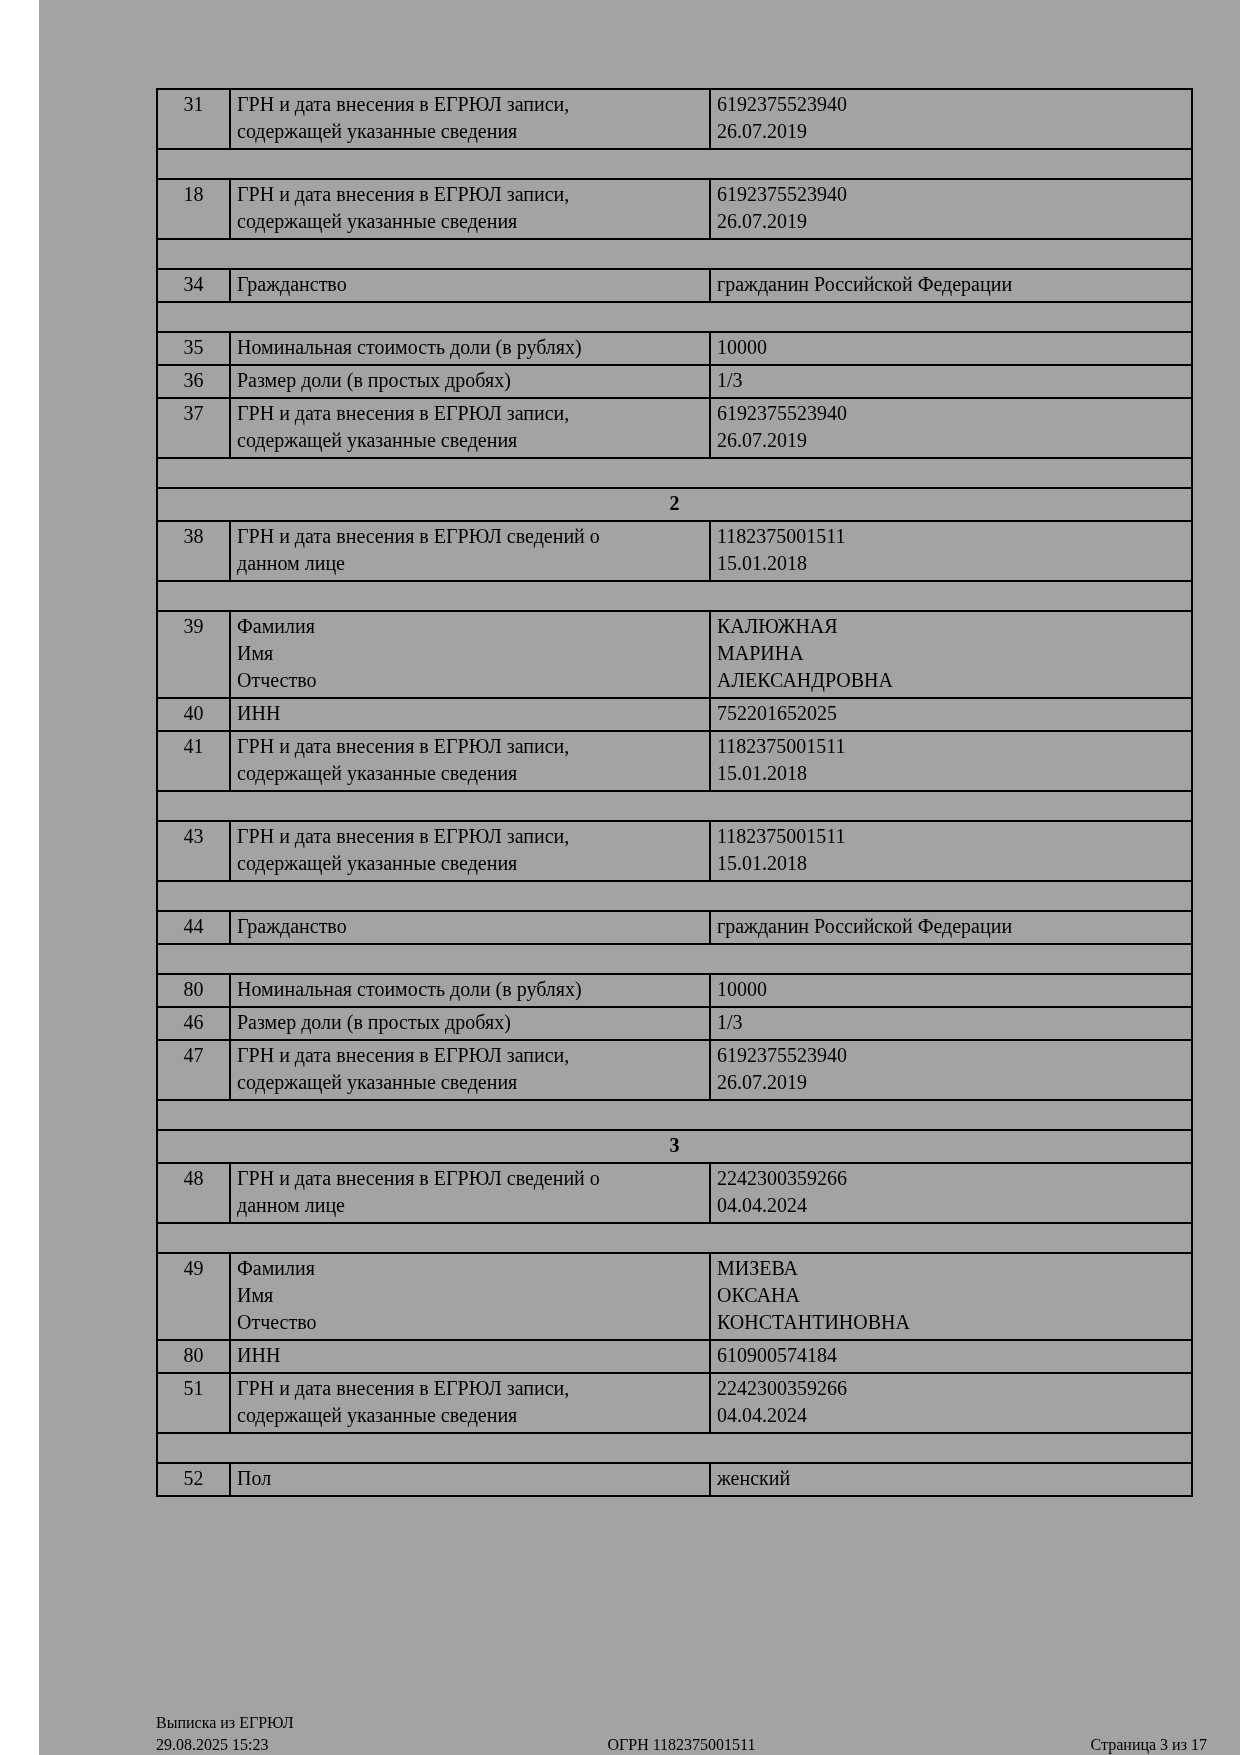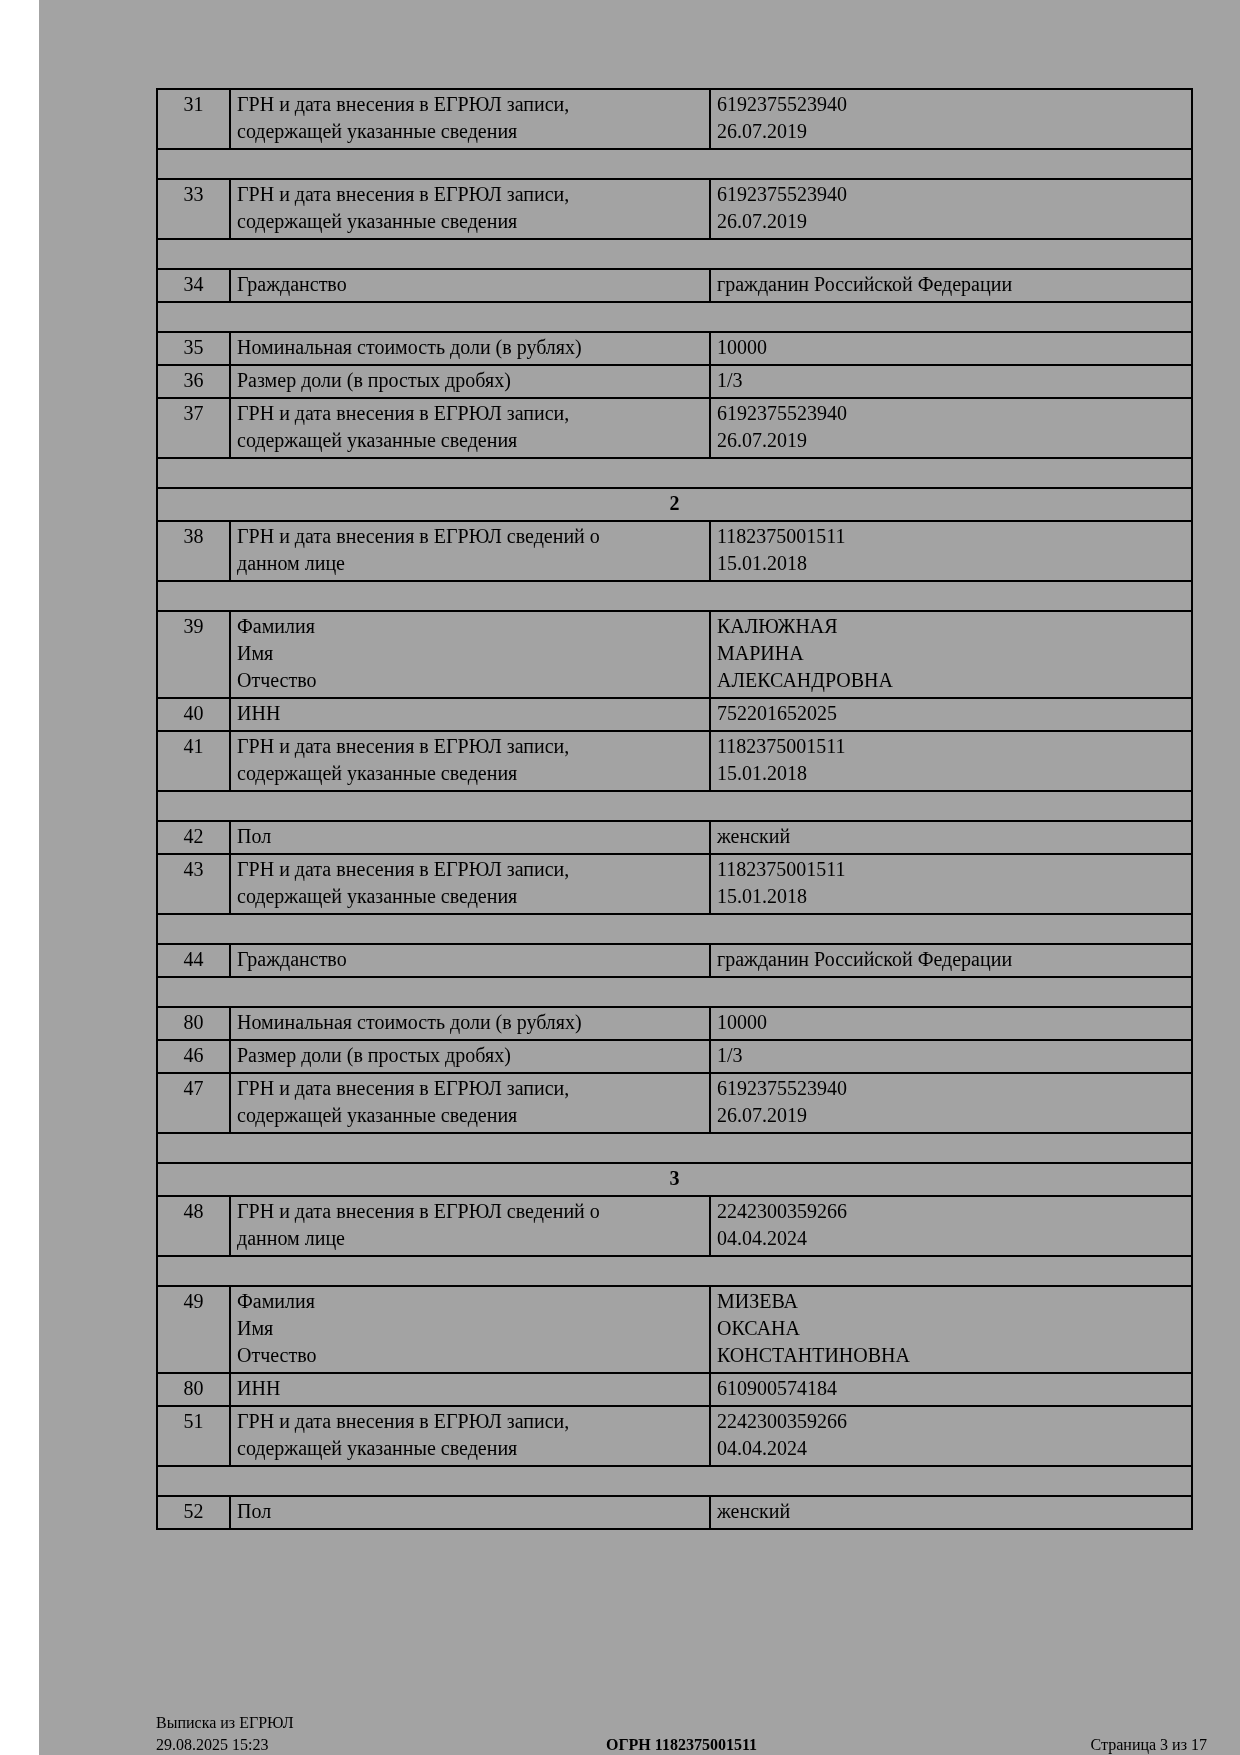--- a/index.html
+++ b/index.html
@@ -57,21 +57,21 @@
     left: 117px;
     top: 1712px;
     width: 1051px;
     display: grid;
     grid-template-columns: 1fr auto 1fr;
     align-items: end;
     font-size: 16px;
     line-height: 22px;
   }
   .footer .f-left { justify-self: start; }
-  .footer .f-center { justify-self: center; font-weight: bold; }
+  .footer .f-center { justify-self: center; }
   .footer .f-right { justify-self: end; }
 </style>
 </head>
 <body>
 
 <div class="page">
 
   <table class="egrul">
     <colgroup>
       <col style="width:73px">
@@ -83,21 +83,21 @@
           <td class="num">31</td>
           <td class="label">ГРН и дата внесения в ЕГРЮЛ записи,
 содержащей указанные сведения</td>
           <td class="value">6192375523940
 26.07.2019</td>
         </tr>
         <tr>
           <td colspan="3" class="spacer"></td>
         </tr>
         <tr>
-          <td class="num">33</td>
+          <td class="num">18</td>
           <td class="label">ГРН и дата внесения в ЕГРЮЛ записи,
 содержащей указанные сведения</td>
           <td class="value">6192375523940
 26.07.2019</td>
         </tr>
         <tr>
           <td colspan="3" class="spacer"></td>
         </tr>
         <tr>
           <td class="num">34</td>
@@ -156,25 +156,20 @@
         </tr>
         <tr>
           <td class="num">41</td>
           <td class="label">ГРН и дата внесения в ЕГРЮЛ записи,
 содержащей указанные сведения</td>
           <td class="value">1182375001511
 15.01.2018</td>
         </tr>
         <tr>
           <td colspan="3" class="spacer"></td>
-        </tr>
-        <tr>
-          <td class="num">42</td>
-          <td class="label">Пол</td>
-          <td class="value">женский</td>
         </tr>
         <tr>
           <td class="num">43</td>
           <td class="label">ГРН и дата внесения в ЕГРЮЛ записи,
 содержащей указанные сведения</td>
           <td class="value">1182375001511
 15.01.2018</td>
         </tr>
         <tr>
           <td colspan="3" class="spacer"></td>

